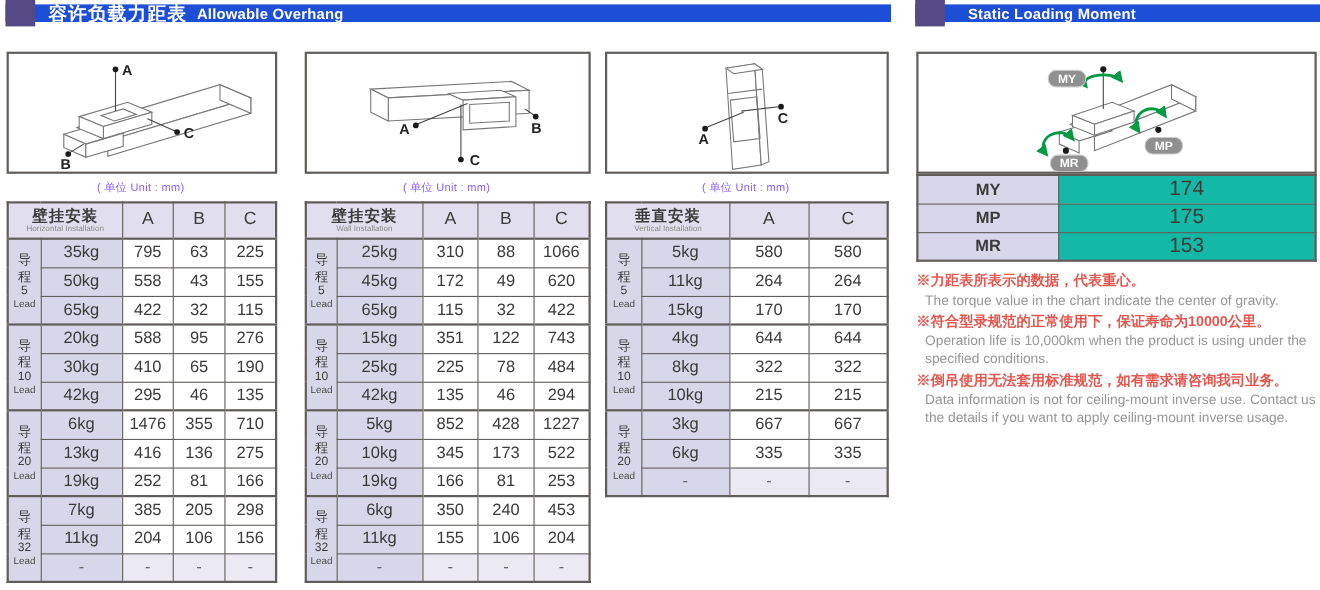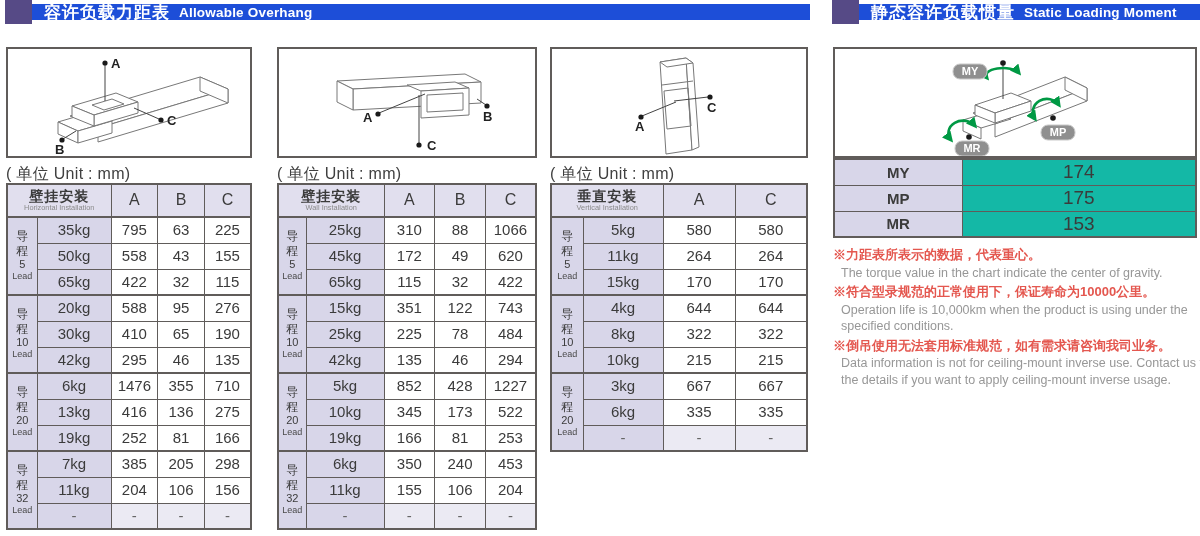--- a/index.html
+++ b/index.html
@@ -18,22 +18,22 @@
   #hbar-right { left:832px; width:368px; }
 
   
   .col { position:absolute; top:47px; }
   #col1 { left:6px;   width:246px; }
   #col2 { left:277px; width:260px; }
   #col3 { left:550px; width:258px; }
   #col4 { left:833px; width:364px; }
 
   .diagram { width:100%; height:111px; border:2px solid #605c5a; background:#fff; }
-  .unit { height:25px; padding:6px 2px 0 0; font-size:16px; color:#404040;
-          text-align:left; letter-spacing:0.3px; }
+  .unit { height:25px; padding:6px 2px 0 0; font-size:10px; color:#8b5cf6;
+          text-align:center; letter-spacing:0.3px; }
 
   
   table.data { border-collapse:collapse; width:100%; table-layout:fixed;
                border:2px solid #605c5a; color:#3b3b3b; }
   table.data td { border:1px solid #605c5a; text-align:center; vertical-align:middle;
                   height:26px; padding:0; font-size:15px; background:#fff; line-height:1.05; }
   table.data tr.hdr td { height:33px; background:#e1dfee; border-bottom:2px solid #605c5a; }
   table.data tr.hdr td.ch { font-size:16px; }
   table.data td.lead, table.data td.kg { background:#d8d6e9; }
   table.data tr.gtop td { border-top:2px solid #605c5a; }
@@ -72,21 +72,20 @@
 </head>
 <body>
 
 <div class="hbar" id="hbar-left">
   <span class="accent"></span>
   <span class="hzh">容许负载力距表</span>
   <span class="hen">Allowable Overhang</span>
 </div>
 <div class="hbar" id="hbar-right">
   <span class="accent"></span>
-  <span class="hzh">静态容许负载惯量</span>
   <span class="hen">Static Loading Moment</span>
 </div>
 
 <div class="col" id="col1">
   <div class="diagram">
     <svg width="242" height="107" viewBox="0 0 242 107">
       <path class="ln1" d="M62,67 L192,28 L220,40 L90,79 Z"></path>
       <path class="ln1" d="M90,79 L220,40 L220,54 L90,93 Z"></path>
       <path class="ln1" d="M192,28 L220,40 L220,54 L192,42 Z"></path>
       <path class="ln1" d="M50,73 L84,63 L104,72 L70,82 Z"></path>

